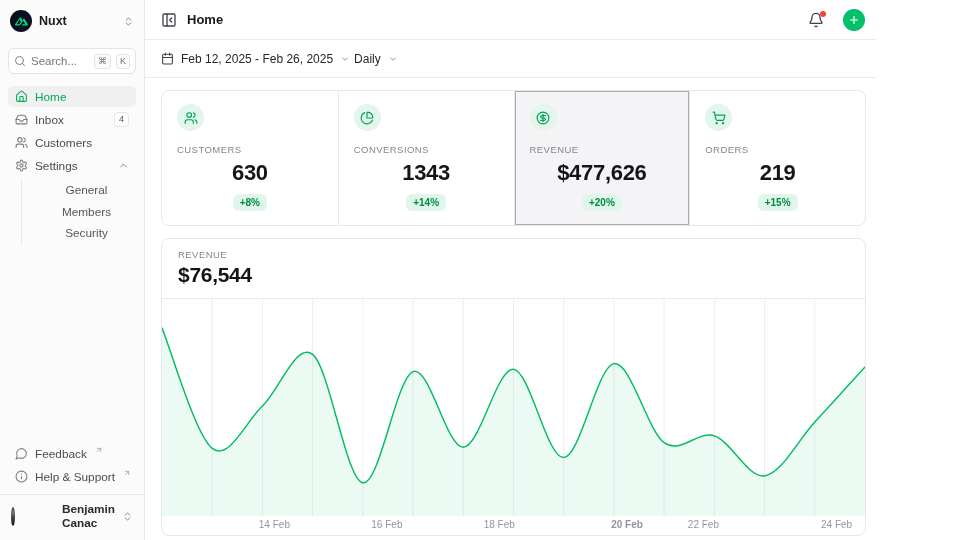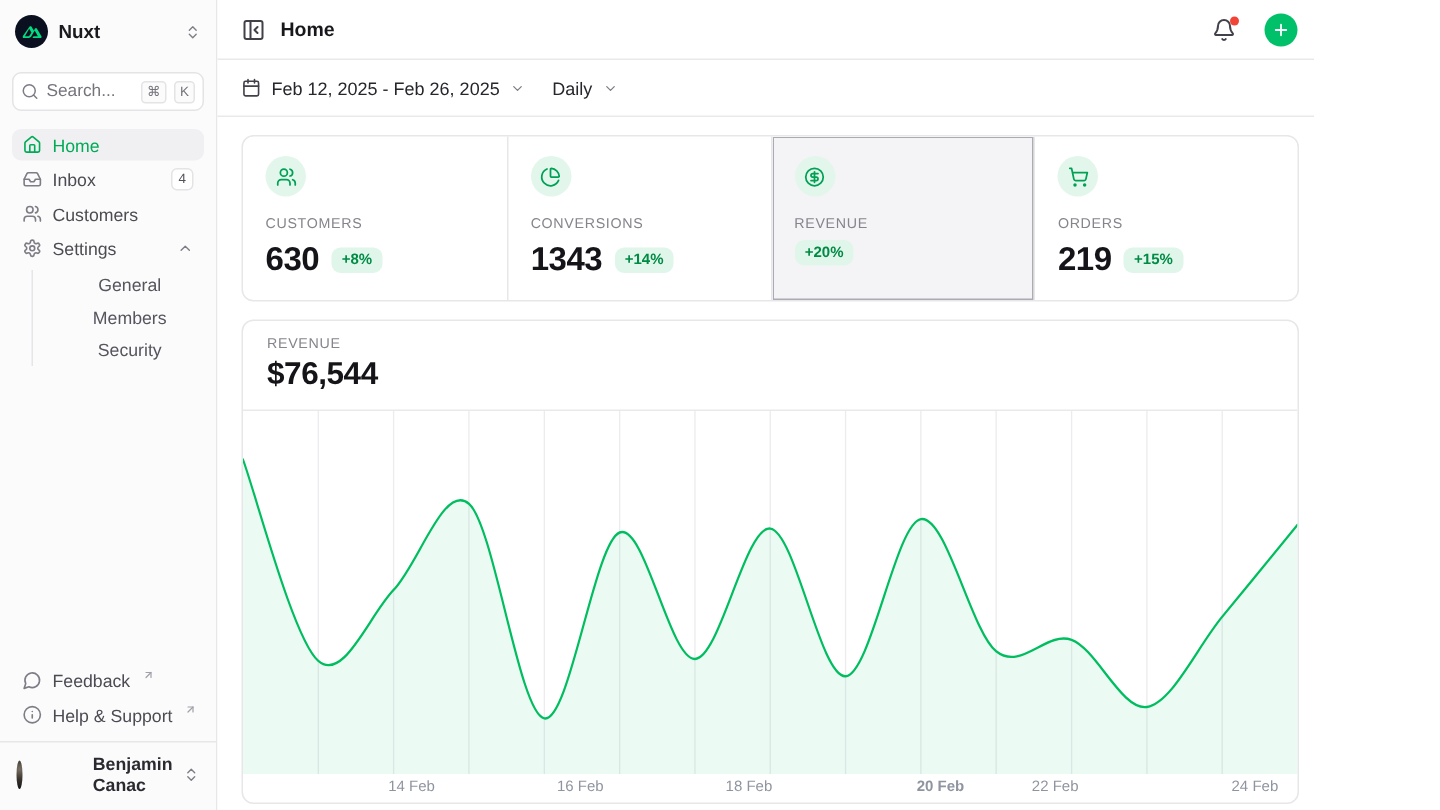--- a/index.html
+++ b/index.html
@@ -49,36 +49,36 @@
   .header { height:40px; min-height:40px; border-bottom:1px solid #e9e9ec; display:flex; align-items:center;
     gap:10px; padding:0 11px 0 16px; }
   .panel-btn { color:#414149; display:flex; cursor:pointer; }
   .page-title { font-size:13px; font-weight:700; color:#17171c; flex:1; }
   .bell-btn { position:relative; color:#414149; display:flex; cursor:pointer; margin-right:9px; }
   .bell-dot { position:absolute; top:-1px; right:-2px; width:6px; height:6px; border-radius:50%; background:#f14436; }
   .add-btn { width:22px; height:22px; border-radius:50%; background:#00c16a; color:#fff;
     display:flex; align-items:center; justify-content:center; cursor:pointer; }
 
   .toolbar { height:38px; min-height:38px; border-bottom:1px solid #e9e9ec; display:flex; align-items:center;
-    gap:18px; padding:0 16px; }
+    gap:4px; padding:0 16px; }
   .range-btn, .period-btn { display:flex; align-items:center; gap:7px; cursor:pointer; }
   .range-label, .period-label { font-size:12px; font-weight:500; color:#26262c; }
 
   .content { padding:12px 10px 4px 16px; display:flex; flex-direction:column; gap:12px; flex:1; min-height:0; }
 
   .stats { display:grid; grid-template-columns:repeat(4,1fr); border:1px solid #e7e7ea; border-radius:8px;
     background:#fff; min-height:108px; }
   .stat-cell { padding:13px 15px 14px; border-left:1px solid #e7e7ea; cursor:pointer; }
   .stat-cell:first-child { border-left:none; border-radius:8px 0 0 8px; }
   .stat-cell:last-child { border-radius:0 8px 8px 0; }
   .stat-cell.selected { background:#f4f4f6; box-shadow:inset 0 0 0 1px #ababb2; }
   .stat-icon { width:27px; height:27px; border-radius:50%; background:#e2f6ec; color:#00a155;
     display:flex; align-items:center; justify-content:center; margin-bottom:13px; }
   .stat-label { font-size:9.5px; letter-spacing:.45px; color:#85858d; }
-  .stat-value-row { display:flex; align-items:center; gap:8px; margin-top:5px; }
+  .stat-value-row { display:flex; align-items:center; gap:8px; margin-top:5px;flex-direction:column; }
   .stat-value { font-size:22px; font-weight:700; color:#141419; letter-spacing:-.3px; }
   .stat-badge { font-size:10px; font-weight:600; color:#008b45; background:#e1f6eb; border-radius:6px; padding:3px 7px; }
 
   .chart-card { border:1px solid #e7e7ea; border-radius:8px; background:#fff; flex:1; min-height:0;
     display:flex; flex-direction:column; overflow:hidden; }
   .chart-header { padding:10px 16px 11px; border-bottom:1px solid #e9e9ec; }
   .chart-label { font-size:9.5px; letter-spacing:.45px; color:#85858d; }
   .chart-value { font-size:21px; font-weight:700; color:#141419; margin-top:3px; letter-spacing:-.3px; }
   .chart-body { flex:1; position:relative; min-height:0; }
   #chart-svg { position:absolute; left:0; top:0; width:100%; height:calc(100% - 19px); }
@@ -308,20 +308,21 @@
         <div class="stat-cell selected">
           <span class="stat-icon">
             <svg width="14" height="14" viewBox="0 0 24 24" fill="none" stroke="currentColor" stroke-width="2" stroke-linecap="round" stroke-linejoin="round">
                 <circle cx="12" cy="12" r="10"></circle>
                 <path d="M16 8h-6a2 2 0 1 0 0 4h4a2 2 0 1 1 0 4H8"></path>
                 <path d="M12 18V6"></path>
               </svg>
           </span>
           <div class="stat-label">REVENUE</div>
           <div class="stat-value-row">
+            <span class="stat-value">$477,626</span>
             <span class="stat-badge">+20%</span>
           </div>
         </div>
         <div class="stat-cell">
           <span class="stat-icon">
             <svg width="14" height="14" viewBox="0 0 24 24" fill="none" stroke="currentColor" stroke-width="2" stroke-linecap="round" stroke-linejoin="round">
                 <circle cx="8" cy="21" r="1"></circle>
                 <circle cx="19" cy="21" r="1"></circle>
                 <path d="M2.05 2.05h2l2.66 12.42a2 2 0 0 0 2 1.58h9.78a2 2 0 0 0 1.95-1.57l1.65-7.43H5.12"></path>
               </svg>

